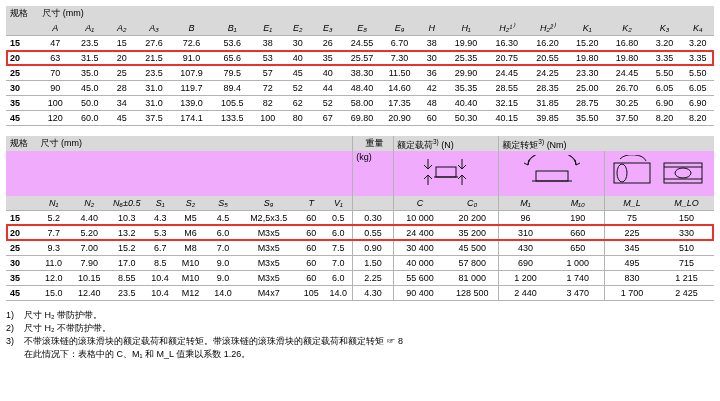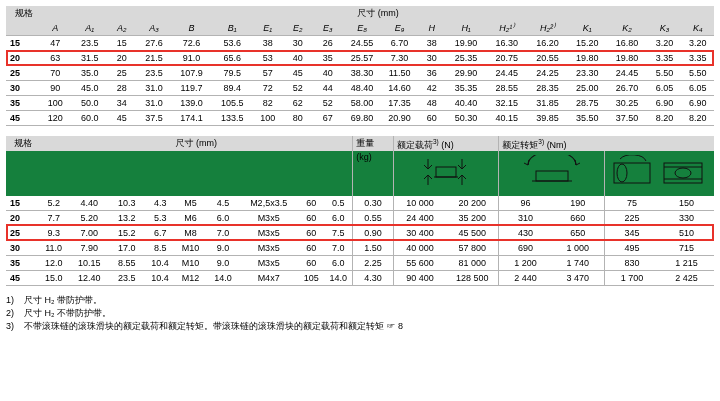--- a/index.html
+++ b/index.html
@@ -50,21 +50,21 @@
   }
   .subhdr td {
     font-style: italic;
     background: #d9d9d9;
     height: 13px;
     vertical-align: bottom;
     padding-bottom: 1px;
   }
   .grouphdr td {
     background: #d9d9d9;
-    text-align: center;
+    text-align: left;
     padding-left: 4px;
     height: 15px;
     vertical-align: middle;
   }
   .rowline td {
     border-bottom: 1px solid #b3b3b3;
   }
   sup {
     font-size: 6.5px;
     vertical-align: super;
@@ -95,21 +95,21 @@
     flex: 0 0 18px;
   }
   .notes .txt {
     flex: 1;
   }
   .indent {
     padding-left: 18px;
   }
   .icon-cell {
     height: 44px;
-    background: #15803d;
+    background: #f0abfc;
     vertical-align: middle;
     margin-left: 8px;
   }
   .tbl2 td.sep {
     border-left: 1px solid #b3b3b3;
   }
 </style>
 </head>
 <body>
 
@@ -321,21 +321,21 @@
           <col style="width:52px">
         <col style="width:52px">
           <col style="width:52px">
         <col style="width:54px">
           <col style="width:54px">
       </colgroup>
       <tbody>
           <tr class="grouphdr">
         <td>规格</td>
         <td colspan="9">尺寸 (mm)</td>
-        <td class="sep" style="text-align:left;padding-left:3px;margin-left:41px;">重量</td>
+        <td class="sep" style="text-align:center;padding-left:3px;margin-left:41px;">重量</td>
         <td class="sep" colspan="2" style="text-align:left;padding-left:3px;">额定载荷<sup>3)</sup> (N)</td>
         <td class="sep" colspan="4" style="text-align:left;padding-left:3px;">额定转矩<sup>3)</sup> (Nm)</td>
       </tr>
       <tr>
         <td class="icon-cell"></td>
         <td class="icon-cell" colspan="9"></td>
         <td class="icon-cell sep" style="text-align:left;padding-left:3px;vertical-align:top;padding-top:1px;">(kg)</td>
         <td class="icon-cell sep" colspan="2">
           <svg width="92" height="34" viewBox="0 0 92 34">
             <g stroke="#111" stroke-width="1" fill="none">
@@ -365,20 +365,39 @@
               <rect x="8" y="8" width="36" height="20"></rect>
               <ellipse cx="16" cy="18" rx="5" ry="9"></ellipse>
               <path d="M14 4 A14 8 0 0 1 40 6" stroke-width="1"></path>
               <rect x="58" y="8" width="38" height="20"></rect>
               <path d="M58 12 L96 12 M58 24 L96 24"></path>
               <ellipse cx="77" cy="18" rx="8" ry="5"></ellipse>
             </g>
           </svg>
         </td>
       </tr>
+      <tr class="subhdr rowline">
+        <td></td>
+        <td>N₁</td>
+        <td>N₂</td>
+        <td>N₆±0.5</td>
+        <td>S₁</td>
+        <td>S₂</td>
+        <td>S₅</td>
+        <td>S₉</td>
+        <td>T</td>
+        <td>V₁</td>
+        <td class="sep"></td>
+        <td class="sep">C</td>
+        <td>C₀</td>
+        <td class="sep">M₁</td>
+        <td>M₁₀</td>
+        <td class="sep">M_L</td>
+        <td>M_LO</td>
+      </tr>
 
       <tr class="data-row rowline">
         <td class="sizecol">15</td>
         <td>5.2</td>
         <td>4.40</td>
         <td>10.3</td>
         <td>4.3</td>
         <td>M5</td>
         <td>4.5</td>
         <td>M2,5x3.5</td>
@@ -498,15 +517,16 @@
       <span class="txt">尺寸 H₂ 带防护带。</span>
     </div>
     <div class="n">
       <span class="num">2)</span>
       <span class="txt">尺寸 H₂ 不带防护带。</span>
     </div>
     <div class="n">
       <span class="num">3)</span>
       <span class="txt">不带滚珠链的滚珠滑块的额定载荷和额定转矩。带滚珠链的滚珠滑块的额定载荷和额定转矩 ☞ 8</span>
     </div>
+    <div class="indent">在此情况下：表格中的 C、M₁ 和 M_L 值乘以系数 1.26。</div>
   </div>
 
 </div>
 
 </body></html>

